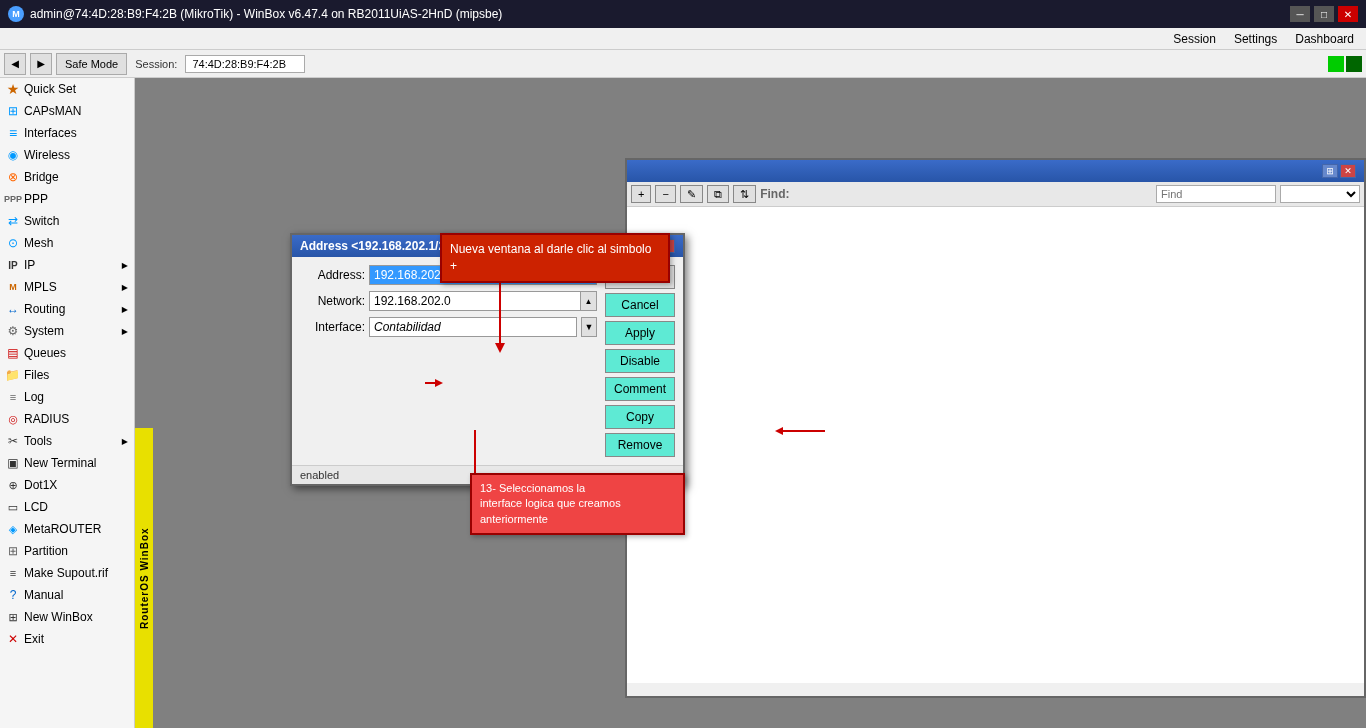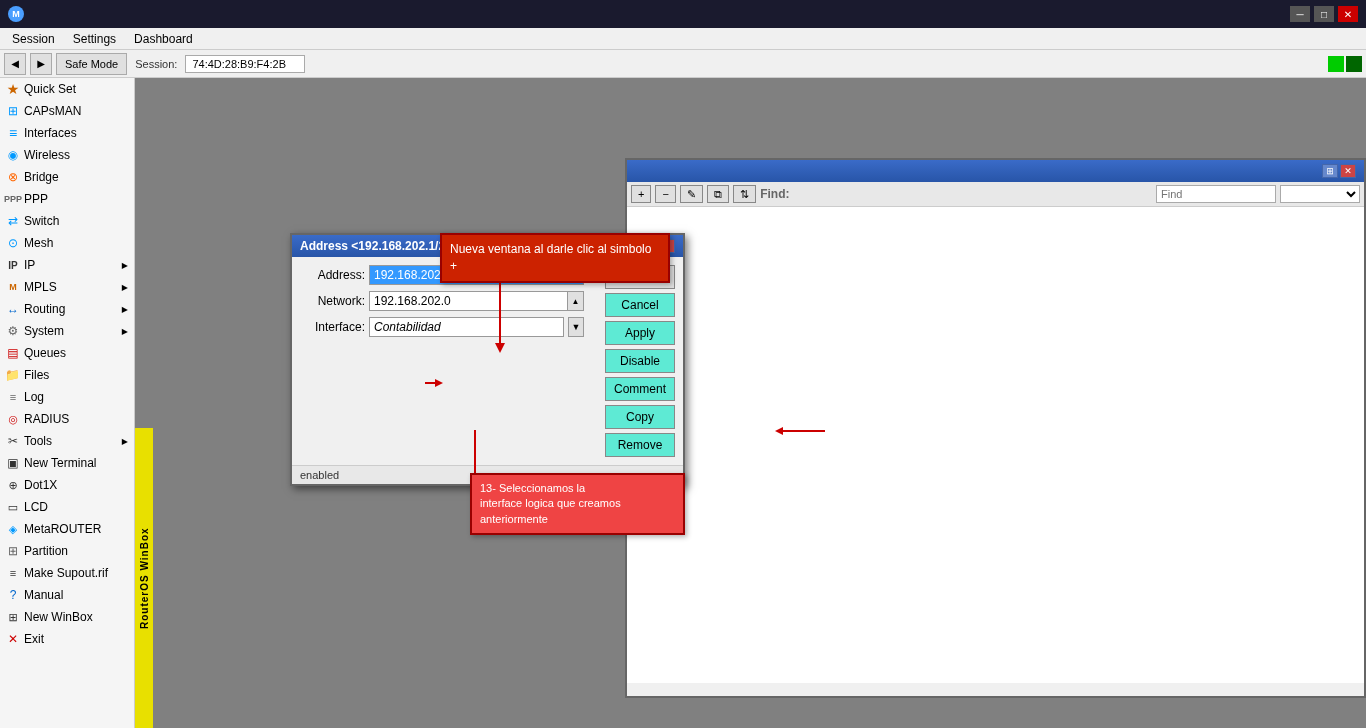--- a/index.html
+++ b/index.html
@@ -61,20 +61,21 @@
 
     
     .menu-bar {
       background: #f0f0f0;
       height: 22px;
       display: flex;
       align-items: center;
       padding: 0 4px;
       gap: 2px;
       border-bottom: 1px solid #ccc;
+      justify-content: flex-end;
     }
     .menu-item {
       padding: 2px 8px;
       font-size: 12px;
       cursor: pointer;
       color: #000;
     }
 
     
     .toolbar {
@@ -261,21 +262,21 @@
       cursor: pointer;
       display: flex;
       align-items: center;
       justify-content: center;
     }
     .dialog-title-btn.close-btn { background: #cc4444; }
 
     .dialog-body {
       padding: 8px;
       display: flex;
-      gap: 21px;
+      gap: 8px;
     }
     .dialog-fields {
       flex: 1;
     }
     .field-row {
       display: flex;
       align-items: center;
       margin-bottom: 6px;
       gap: 4px;
     }
@@ -453,20 +454,21 @@
       font-size: 11px;
       width: 80px;
     }
   </style>
 </head>
 <body>
 
 <div class="title-bar">
   <div class="title-bar-left">
     <div class="title-bar-icon">M</div>
+    <span>admin@74:4D:28:B9:F4:2B (MikroTik) - WinBox v6.47.4 on RB2011UiAS-2HnD (mipsbe)</span>
   </div>
   <div class="title-bar-controls">
     <button class="title-btn">─</button>
     <button class="title-btn">□</button>
     <button class="title-btn close">✕</button>
   </div>
 </div>
 
 <div class="menu-bar">
   <span class="menu-item">Session</span>

